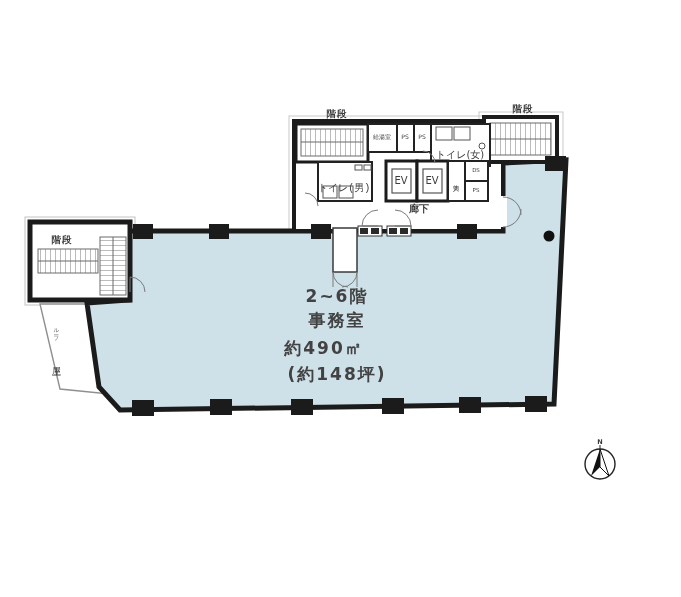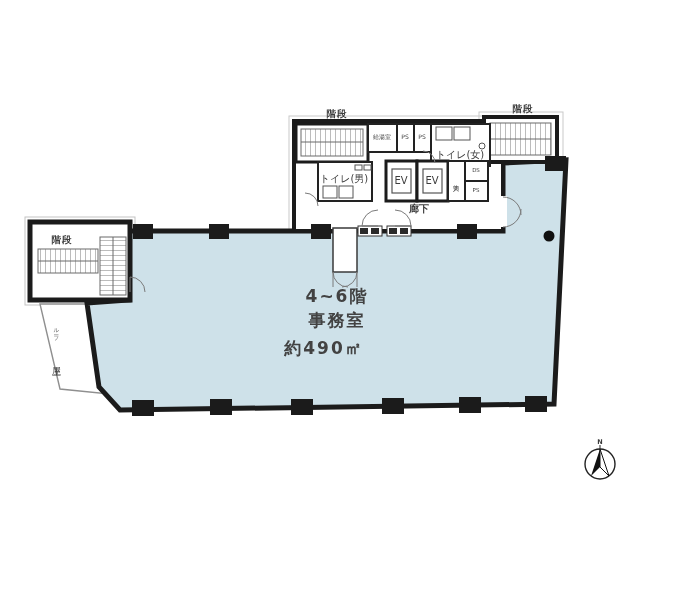--- a/index.html
+++ b/index.html
@@ -131,32 +131,33 @@
 
   <div class="lbl stair" style="left:337px;top:114px;">階段</div>
   <div class="lbl stair" style="left:523px;top:109px;">階段</div>
   <div class="lbl stair" style="left:62px;top:240px;">階段</div>
 
   <div class="lbl tiny" style="left:382px;top:137px;">給湯室</div>
   <div class="lbl tiny" style="left:405px;top:137px;">PS</div>
   <div class="lbl tiny" style="left:422px;top:137px;">PS</div>
 
   <div class="lbl room" style="left:460px;top:155px;">トイレ(女)</div>
-  <div class="lbl room" style="left:344px;top:179px;">トイレ(男)</div>
+  <div class="lbl room" style="left:344px;top:189px;font-family:Liberation Mono, monospace;">トイレ(男)</div>
 
   <div class="lbl room" style="left:401px;top:181px;">EV</div>
   <div class="lbl room" style="left:432px;top:181px;">EV</div>
 
   <div class="lbl tiny vert" style="left:456px;top:181px;">物入</div>
   <div class="lbl" style="left:476px;top:171px;font-size:5.5px;">DS</div>
   <div class="lbl" style="left:476px;top:191px;font-size:5.5px;">PS</div>
 
   <div class="lbl room" style="left:419px;top:209px;font-weight:bold;">廊下</div>
 
   <div class="lbl vert" style="left:56px;top:332px;font-size:5.5px;color:#555;">ルーフ</div>
   <div class="lbl vert" style="left:56px;top:360px;font-size:9px;">屋上</div>
 
-  <div class="lbl office-label" style="left:337px;top:296px;">4~6階</div>
+  <div class="lbl office-label" style="left:337px;top:296px;">2~6階</div>
   <div class="lbl office-label" style="left:337px;top:320px;">事務室</div>
   <div class="lbl office-label" style="left:324px;top:348px;">約490㎡</div>
+  <div class="lbl office-label" style="left:337px;top:374px;">(約148坪)</div>
 
   <div class="lbl" style="left:600px;top:442px;font-size:6.5px;font-weight:bold;">N</div>
 </div>
 
 </body></html>

